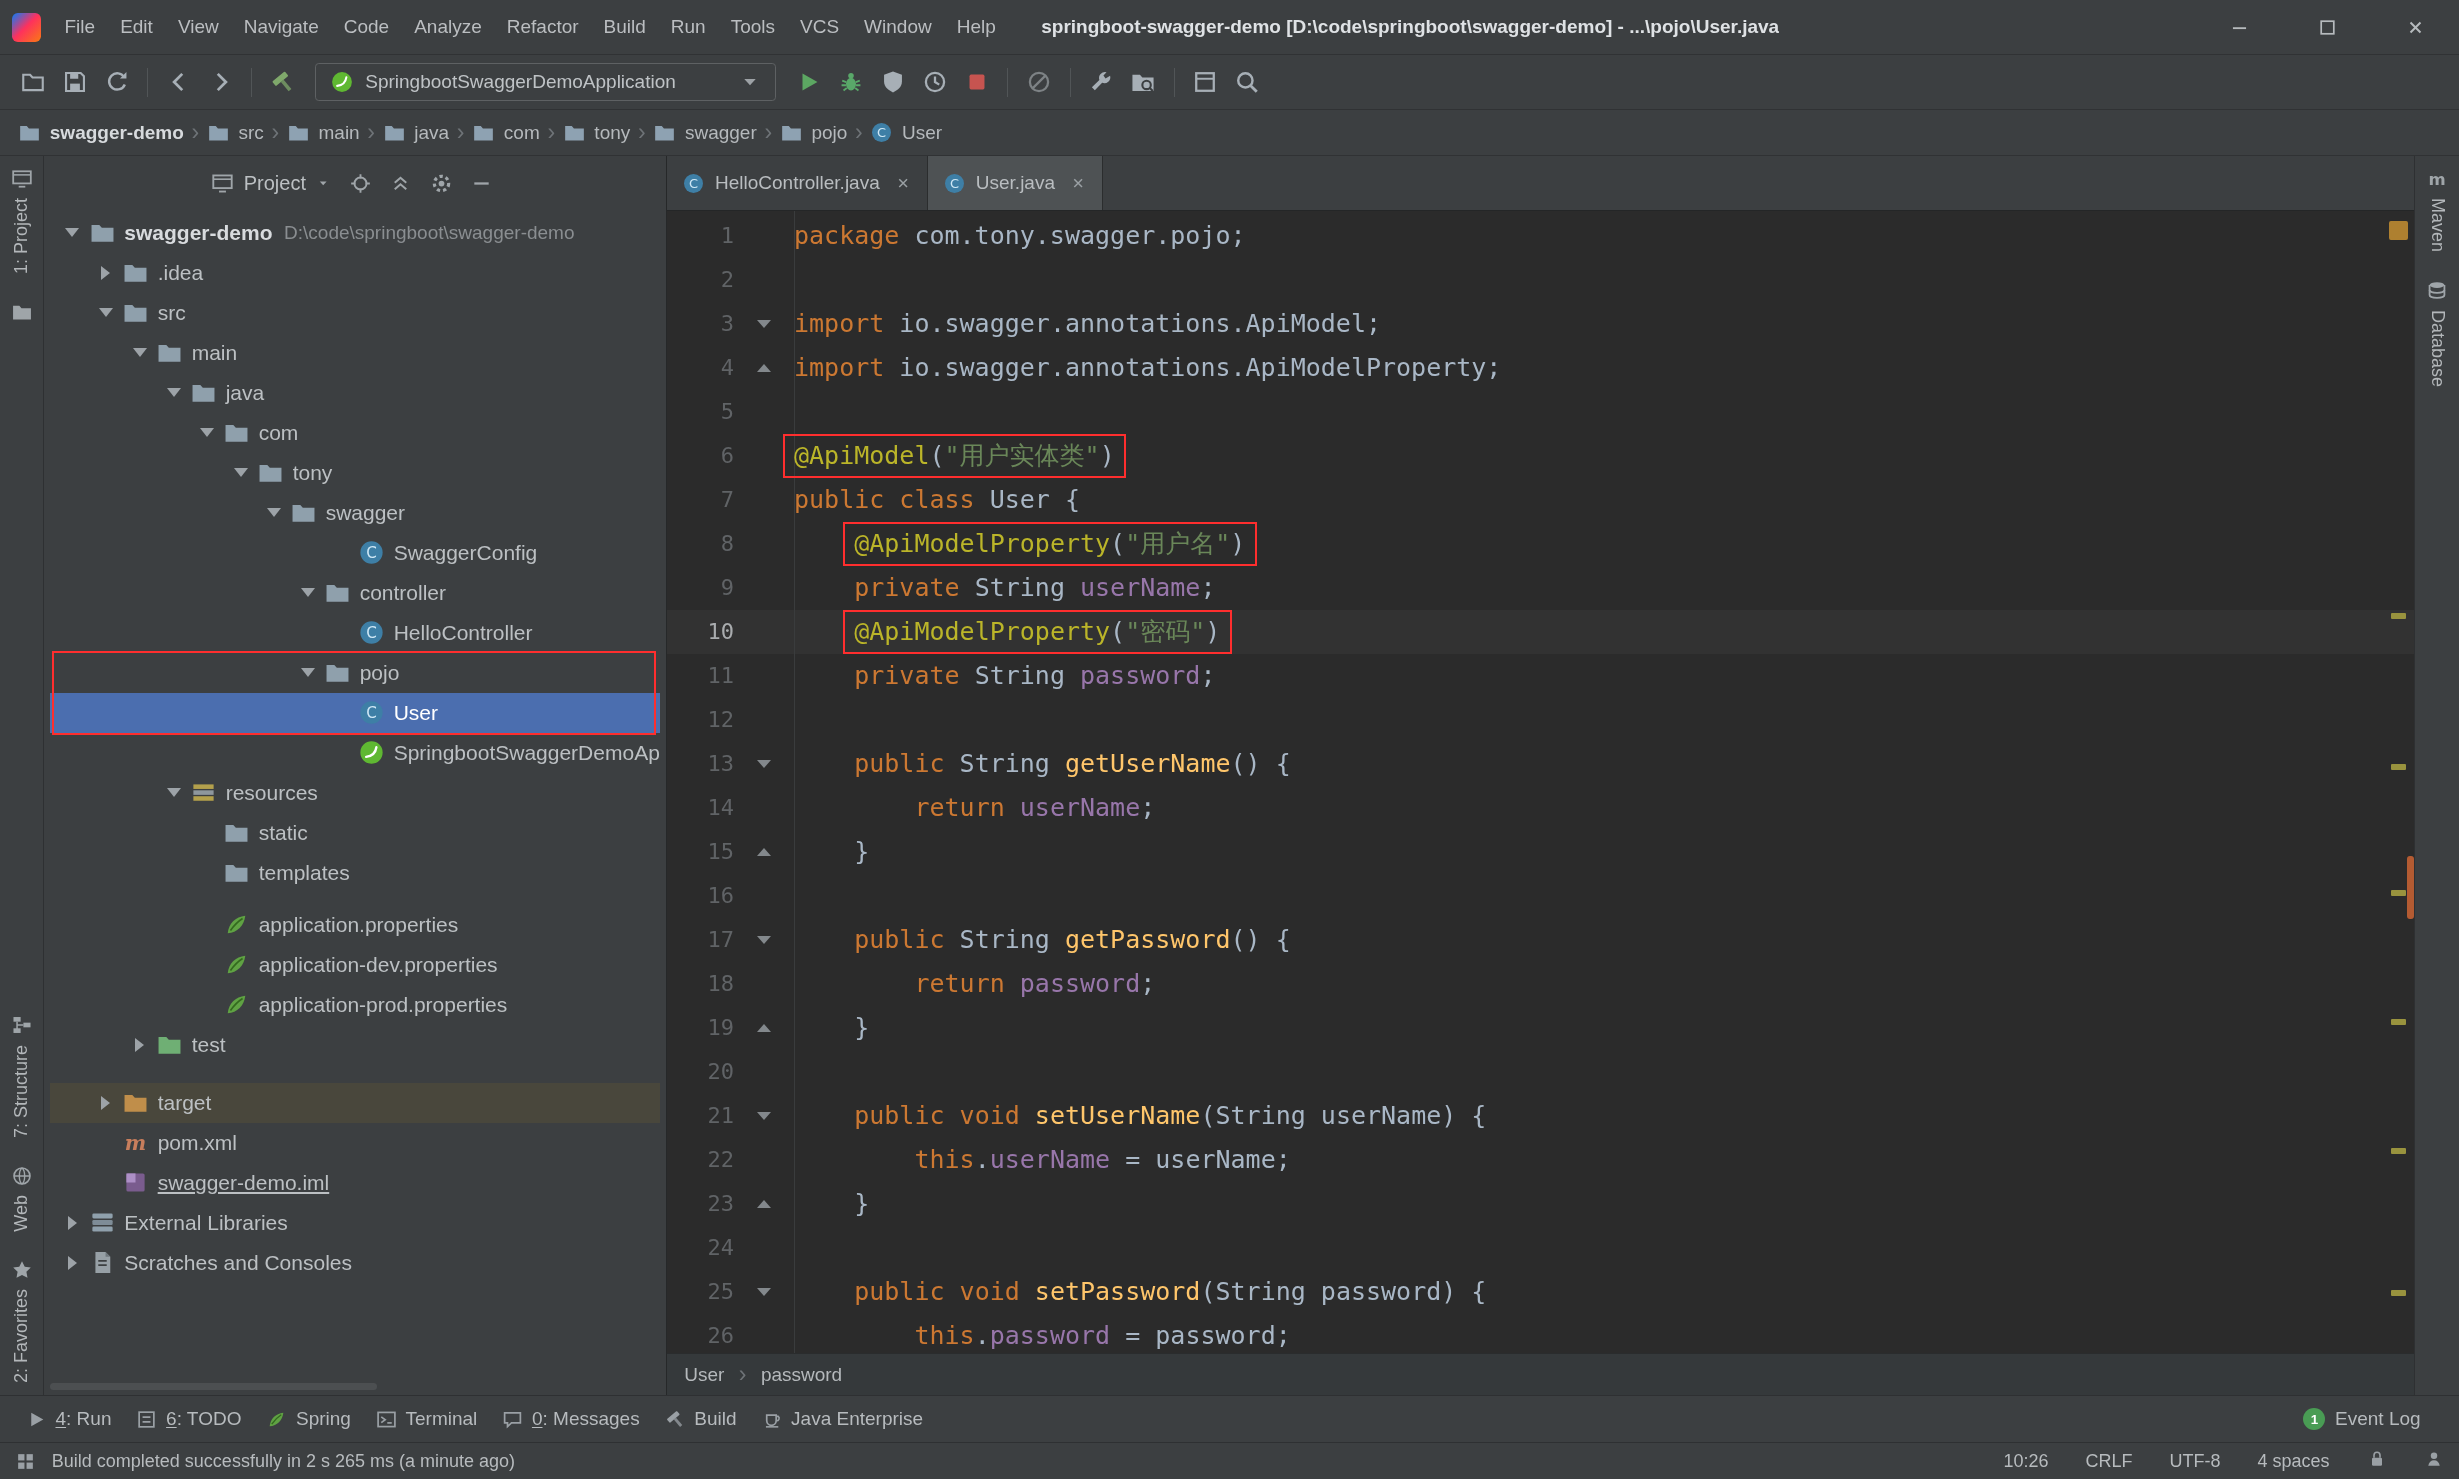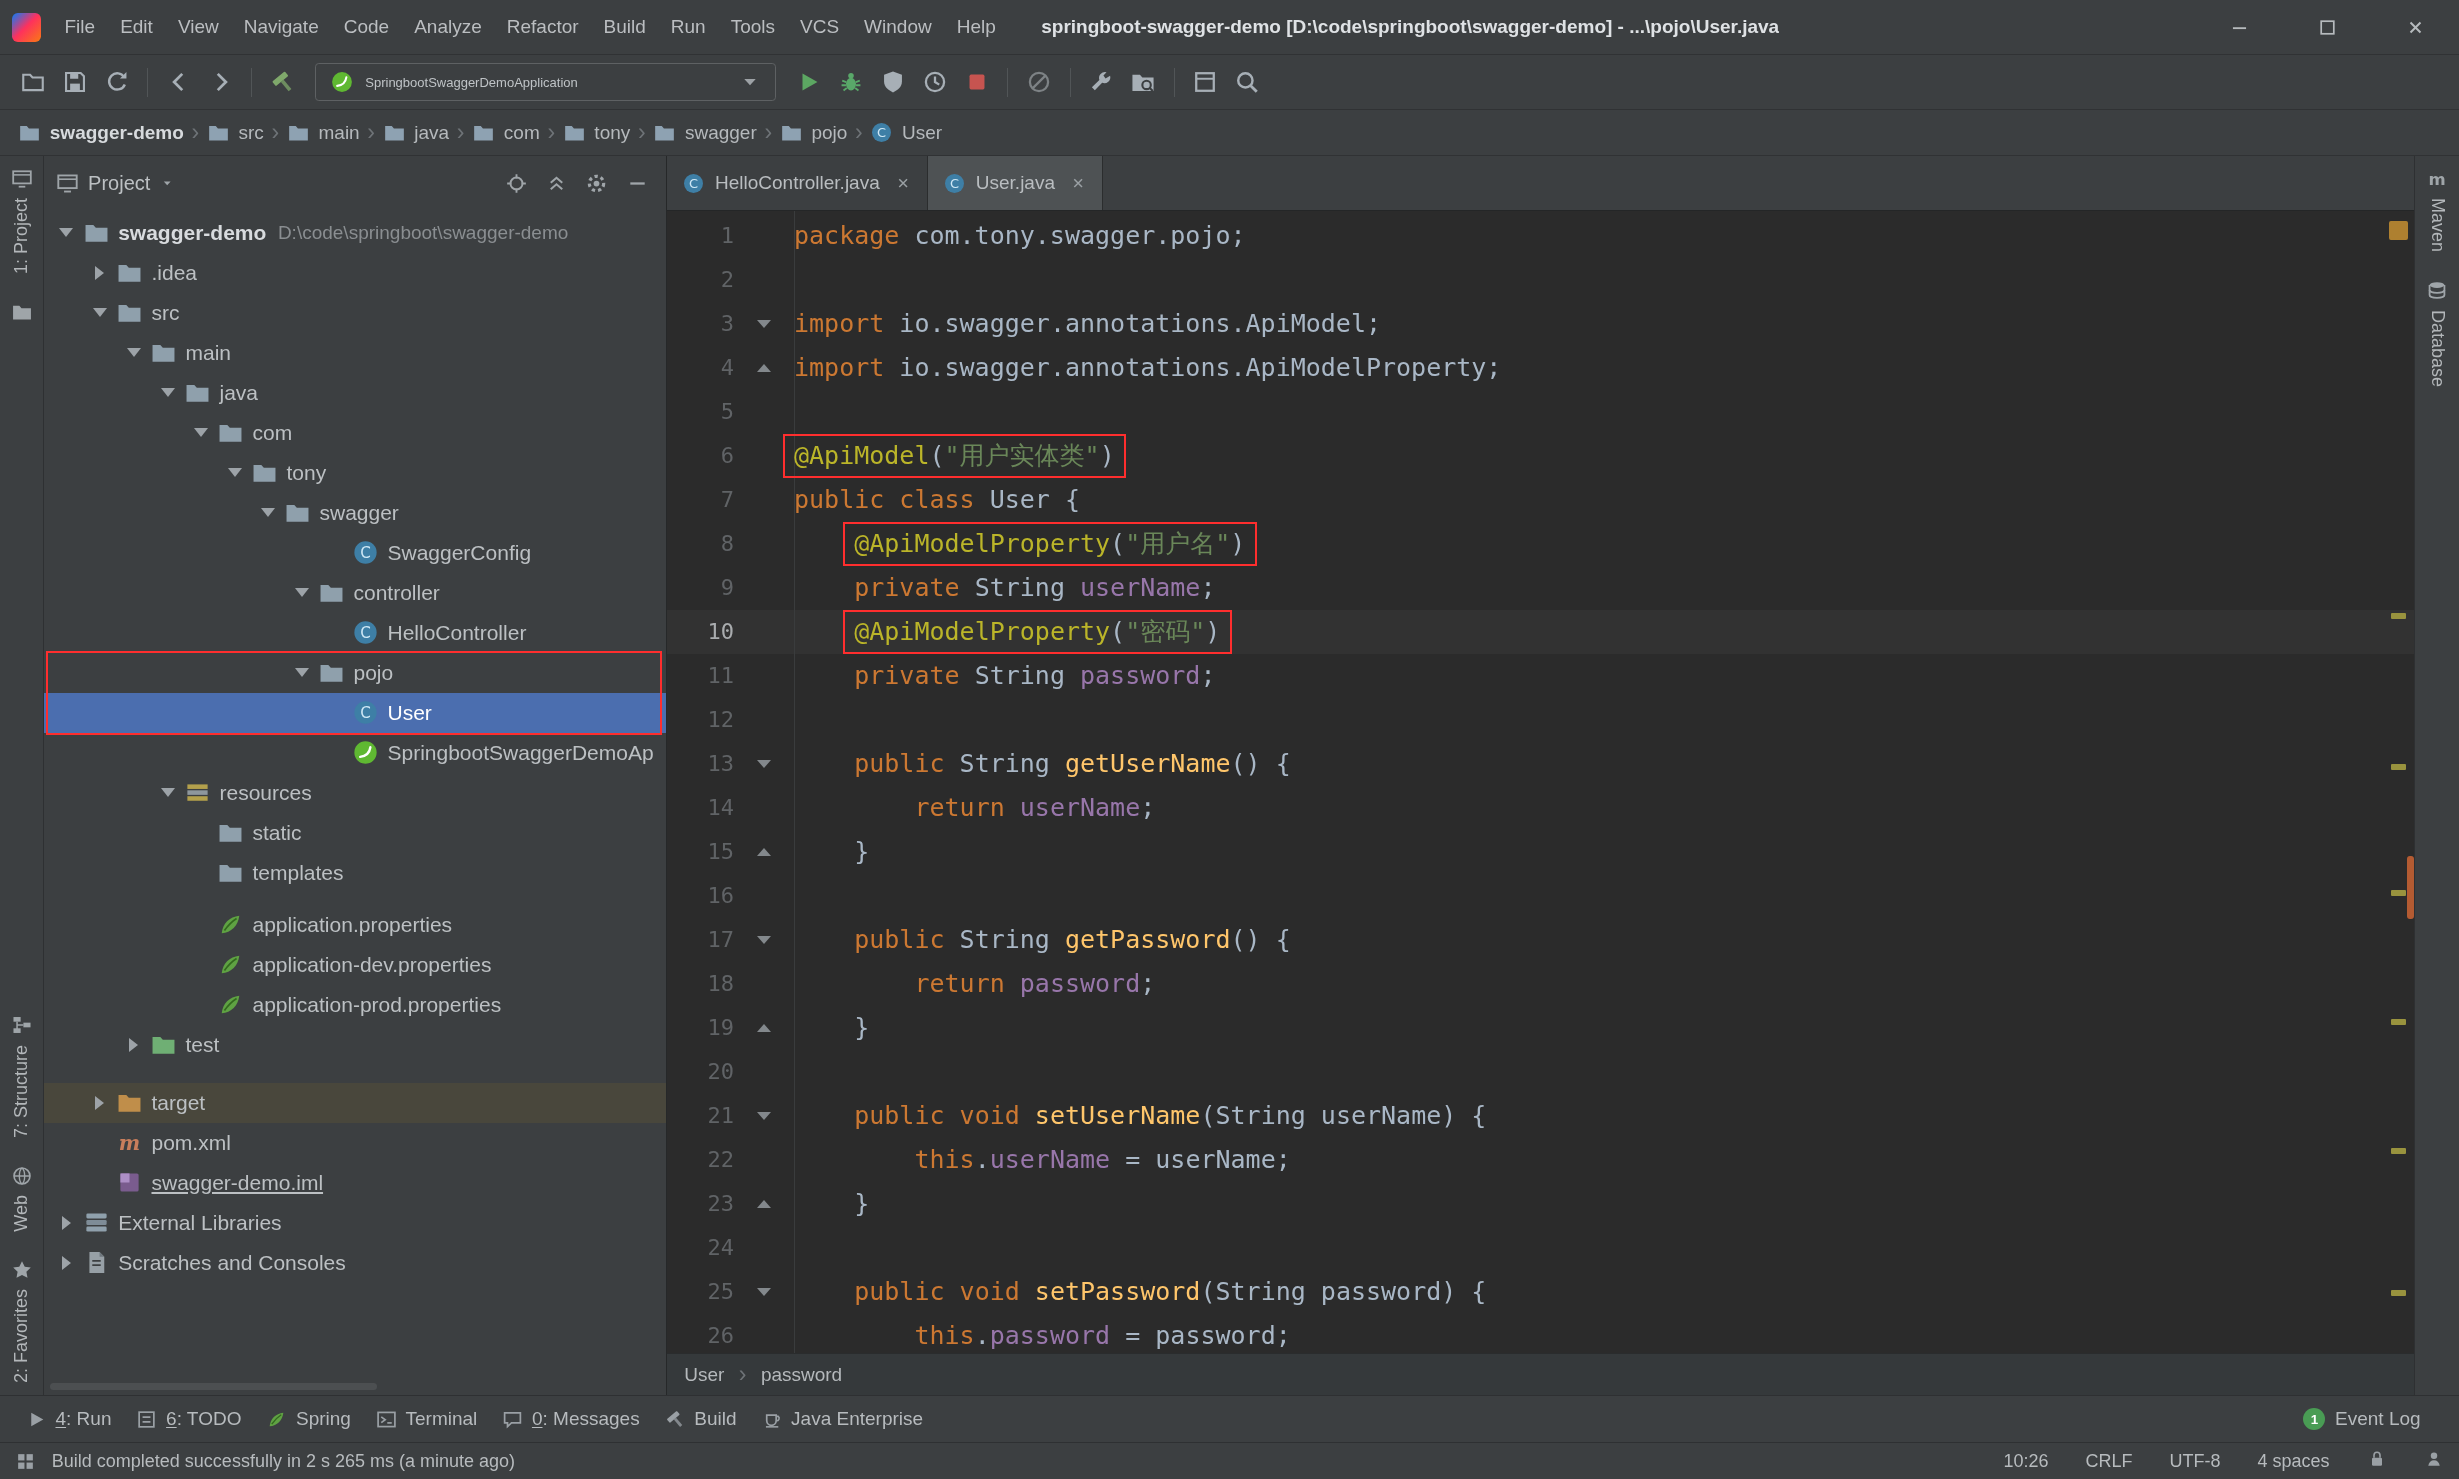--- a/index.html
+++ b/index.html
@@ -22,21 +22,21 @@
 
   
   .toolbar { height: 55px; flex: none; display: flex; align-items: center; padding: 0 11.5px; background: #3c3f41; border-bottom: 1px solid #303234; }
   .tgroup { display: flex; align-items: center; }
   .tbi { width: 42px; height: 42px; display: flex; align-items: center; justify-content: center; color: #a7afb6; }
   .tbi .icn { width: 26px; height: 26px; }
   .tdiv { width: 1px; height: 29px; background: #515557; margin: 0 9.6px; }
   .tb-run { color: #5ca762; }
   .tb-hammer { color: #7fa86b; }
   .tb-skip { color: #7d8285; }
-  .combo { display: flex; align-items: center; gap: 11.5px; height: 38px; min-width: 461px; margin: 0 11.5px; padding: 0 13.4px; border: 1px solid #5e6163; border-radius: 3.8px; font-size: 13px; color: #bfc3c6; }
+  .combo { display: flex; align-items: center; gap: 11.5px; height: 38px; min-width: 461px; margin: 0 11.5px; padding: 0 13.4px; border: 1px solid #5e6163; border-radius: 3.8px; font-size: 19px; color: #bfc3c6; }
   .combo .icn { width: 24px; height: 24px; }
   .combo-caret { width: 16.3px; height: 16.3px; margin-left: auto; color: #9da2a6; }
 
   
   .navbar { height: 46px; flex: none; display: flex; align-items: center; padding: 0 13.4px; background: #3c3f41; border-bottom: 1px solid #303234; font-size: 19px; }
   .crumb { display: flex; align-items: center; gap: 8.6px; padding: 0 4.8px; color: #b5b9bc; }
   .crumb .icn { width: 23px; height: 23px; color: #8ea2b2; }
   .crumb.b span[data-name="breadcrumb-label"] { font-weight: bold; color: #d7dadd; }
   .crumb-sep { color: #6e7377; font-size: 23px; padding: 0 2.9px; }
 
@@ -45,21 +45,21 @@
 
   .lstripe { width: 44px; flex: none; background: #3c3f41; border-right: 1px solid #2e3032; display: flex; flex-direction: column; align-items: center; padding: 11.5px 0; }
   .rstripe { width: 45px; flex: none; background: #3c3f41; border-left: 1px solid #2e3032; display: flex; flex-direction: column; align-items: center; padding-top: 11.5px; }
   .stripe-group { display: flex; flex-direction: column; align-items: center; gap: 27px; }
   .vtab { display: flex; flex-direction: column; align-items: center; gap: 8.6px; font-size: 18px; color: #b3b7ba; }
   .vtab .icn { width: 22px; height: 22px; color: #9fa5a9; }
   .vtxt { writing-mode: vertical-rl; white-space: nowrap; }
   .vtxt.flip { transform: rotate(180deg); }
 
   
-  .project { width: 623px; flex: none; background: #3c3f41; border-right: 1px solid #262829; display: flex; flex-direction: column; position: relative; }
+  .project { width: 623px; flex: none; background: #3c3f41; border-right: 1px solid #262829; display: flex; flex-direction: column; position: relative; align-items: center; }
   .p-head { height: 55px; flex: none; display: flex; align-items: center; gap: 9.6px; padding: 0 11.5px; font-size: 20px; color: #bcc0c3; }
   .ph-ic { width: 23px; height: 23px; color: #9fa5a9; }
   .ph-caret { width: 14.4px; height: 14.4px; color: #9fa5a9; }
   .ph-actions { display: flex; align-items: center; gap: 17.3px; margin-right: 5.8px; }
   .ph-btn { display: flex; color: #9fa5a9; }
   .ph-btn .icn { width: 23px; height: 23px; }
   .p-tree { flex: 1; overflow: hidden; padding-top: 1.9px; font-size: 21px; color: #bcc0c3; white-space: nowrap; position: relative; }
   .trow { height: 40px; display: flex; align-items: center; }
   .arr { width: 29px; flex: none; display: flex; align-items: center; justify-content: center; }
   .ticon { width: 27px; height: 27px; margin: 0 8.6px 0 1.9px; color: #8fa0ac; }

